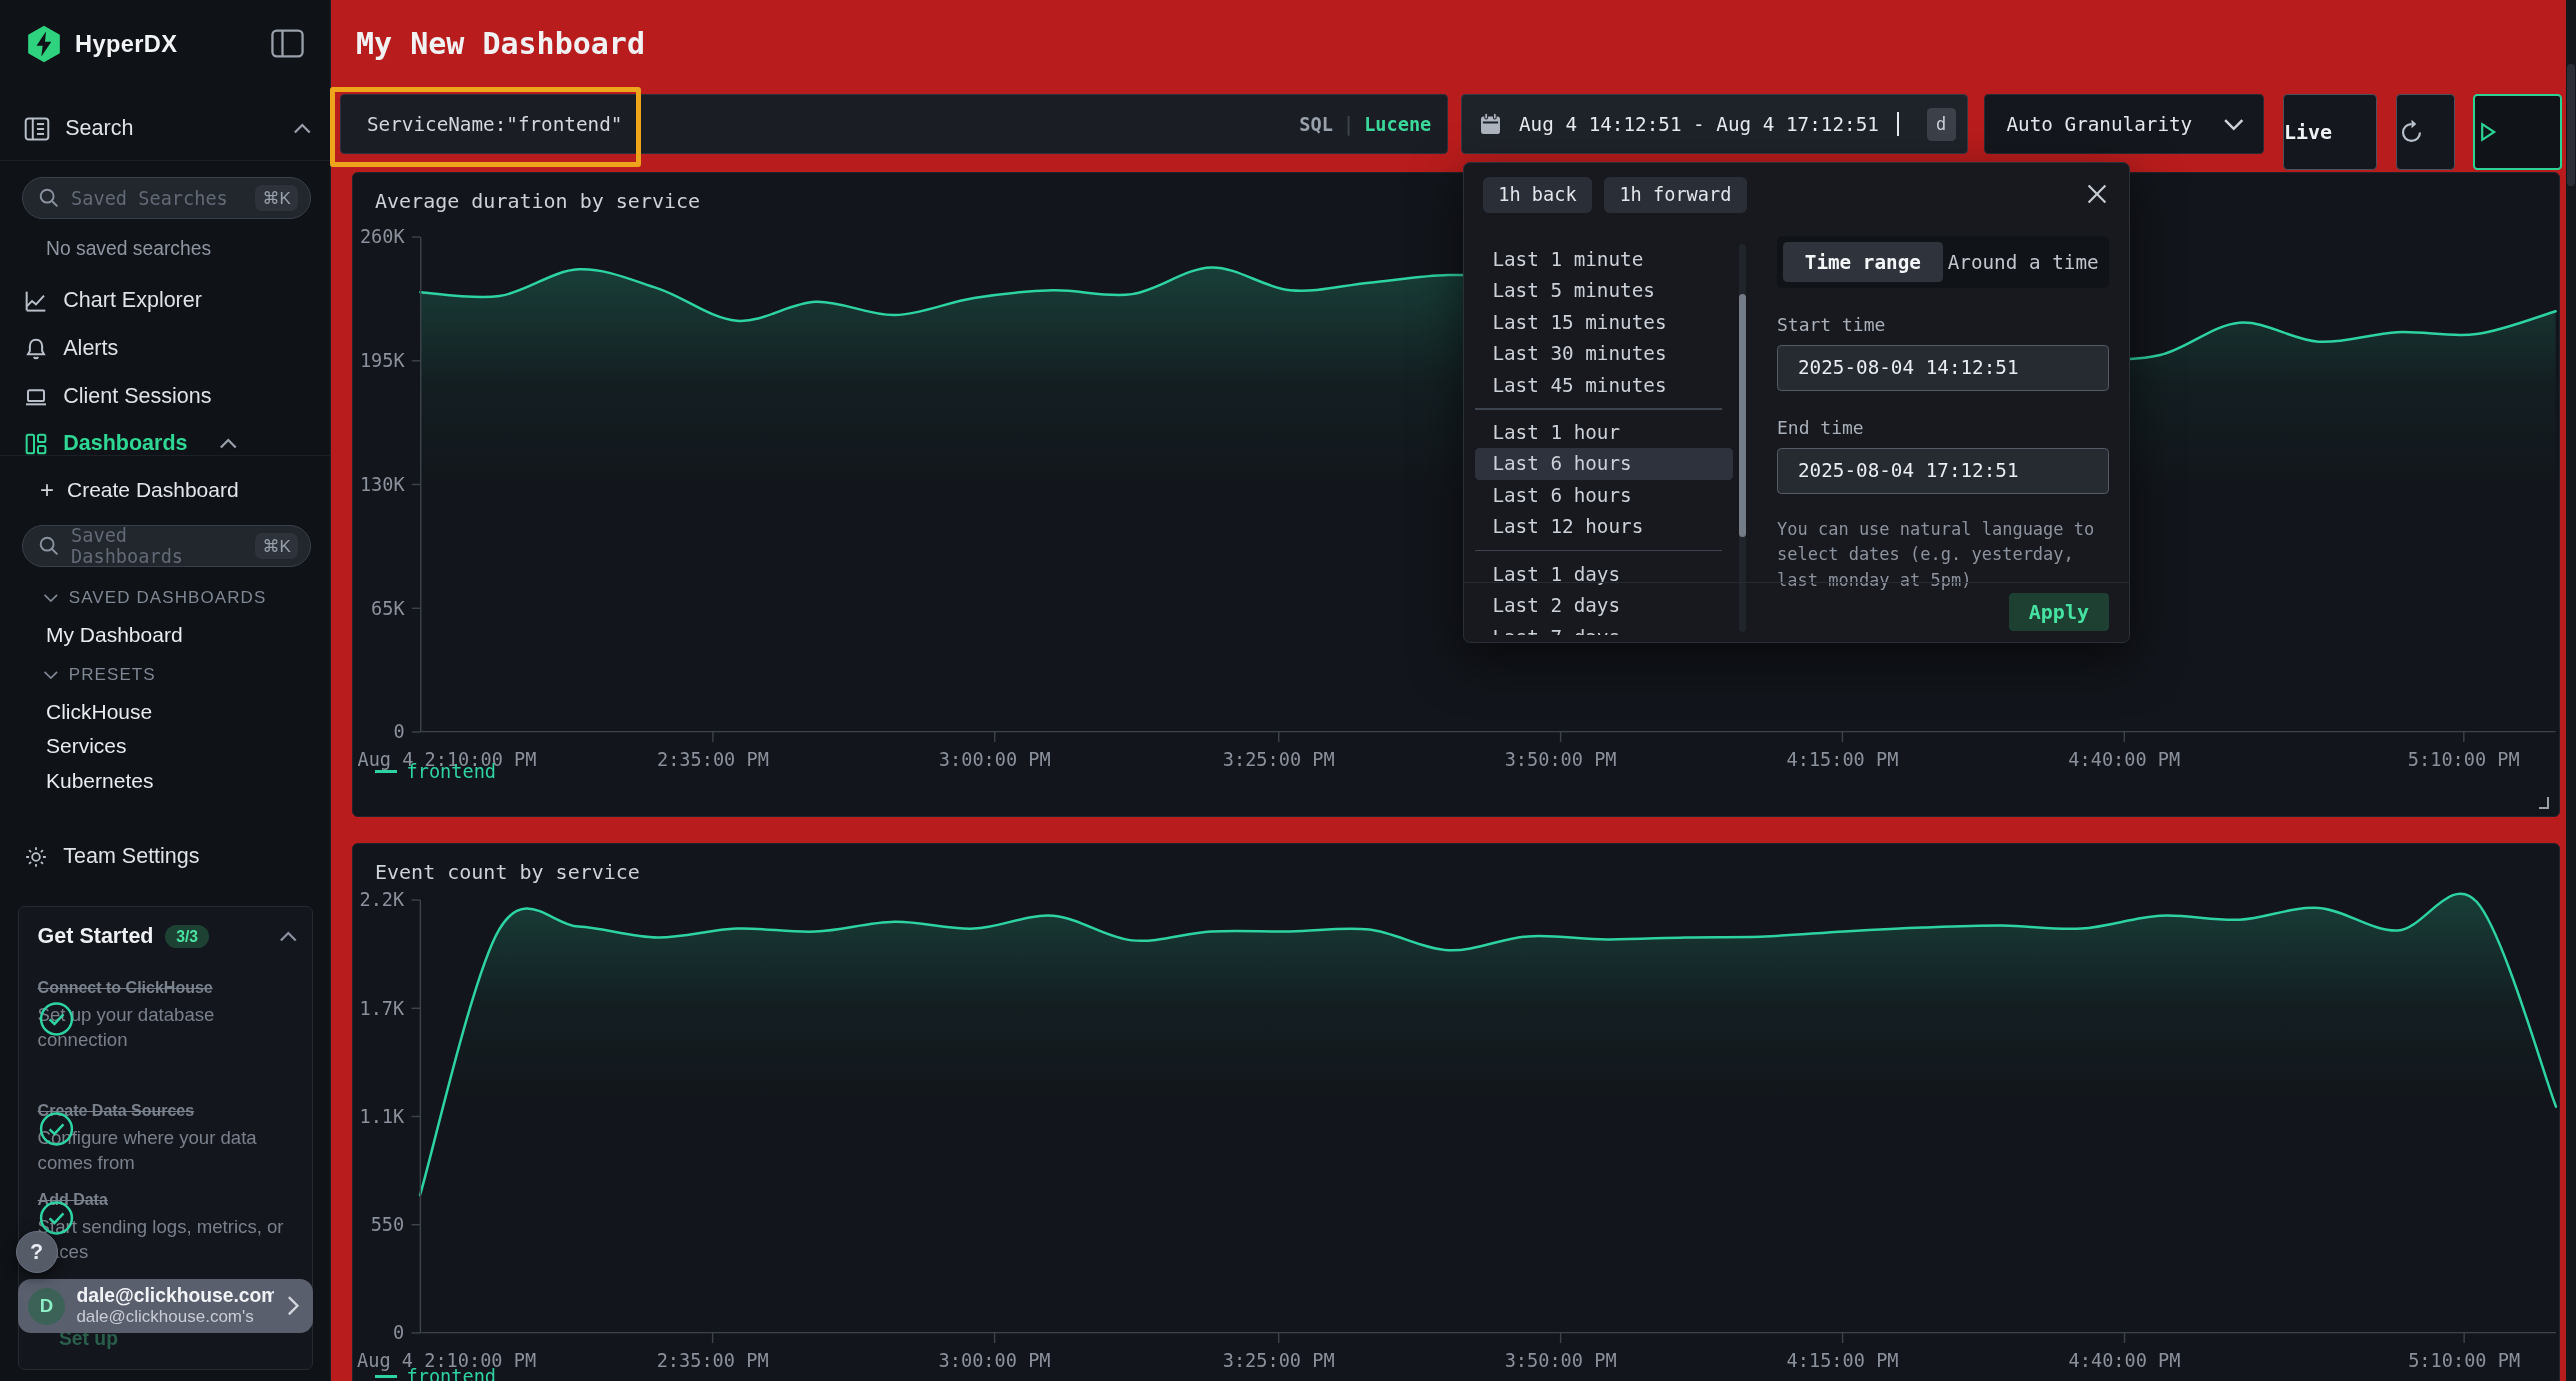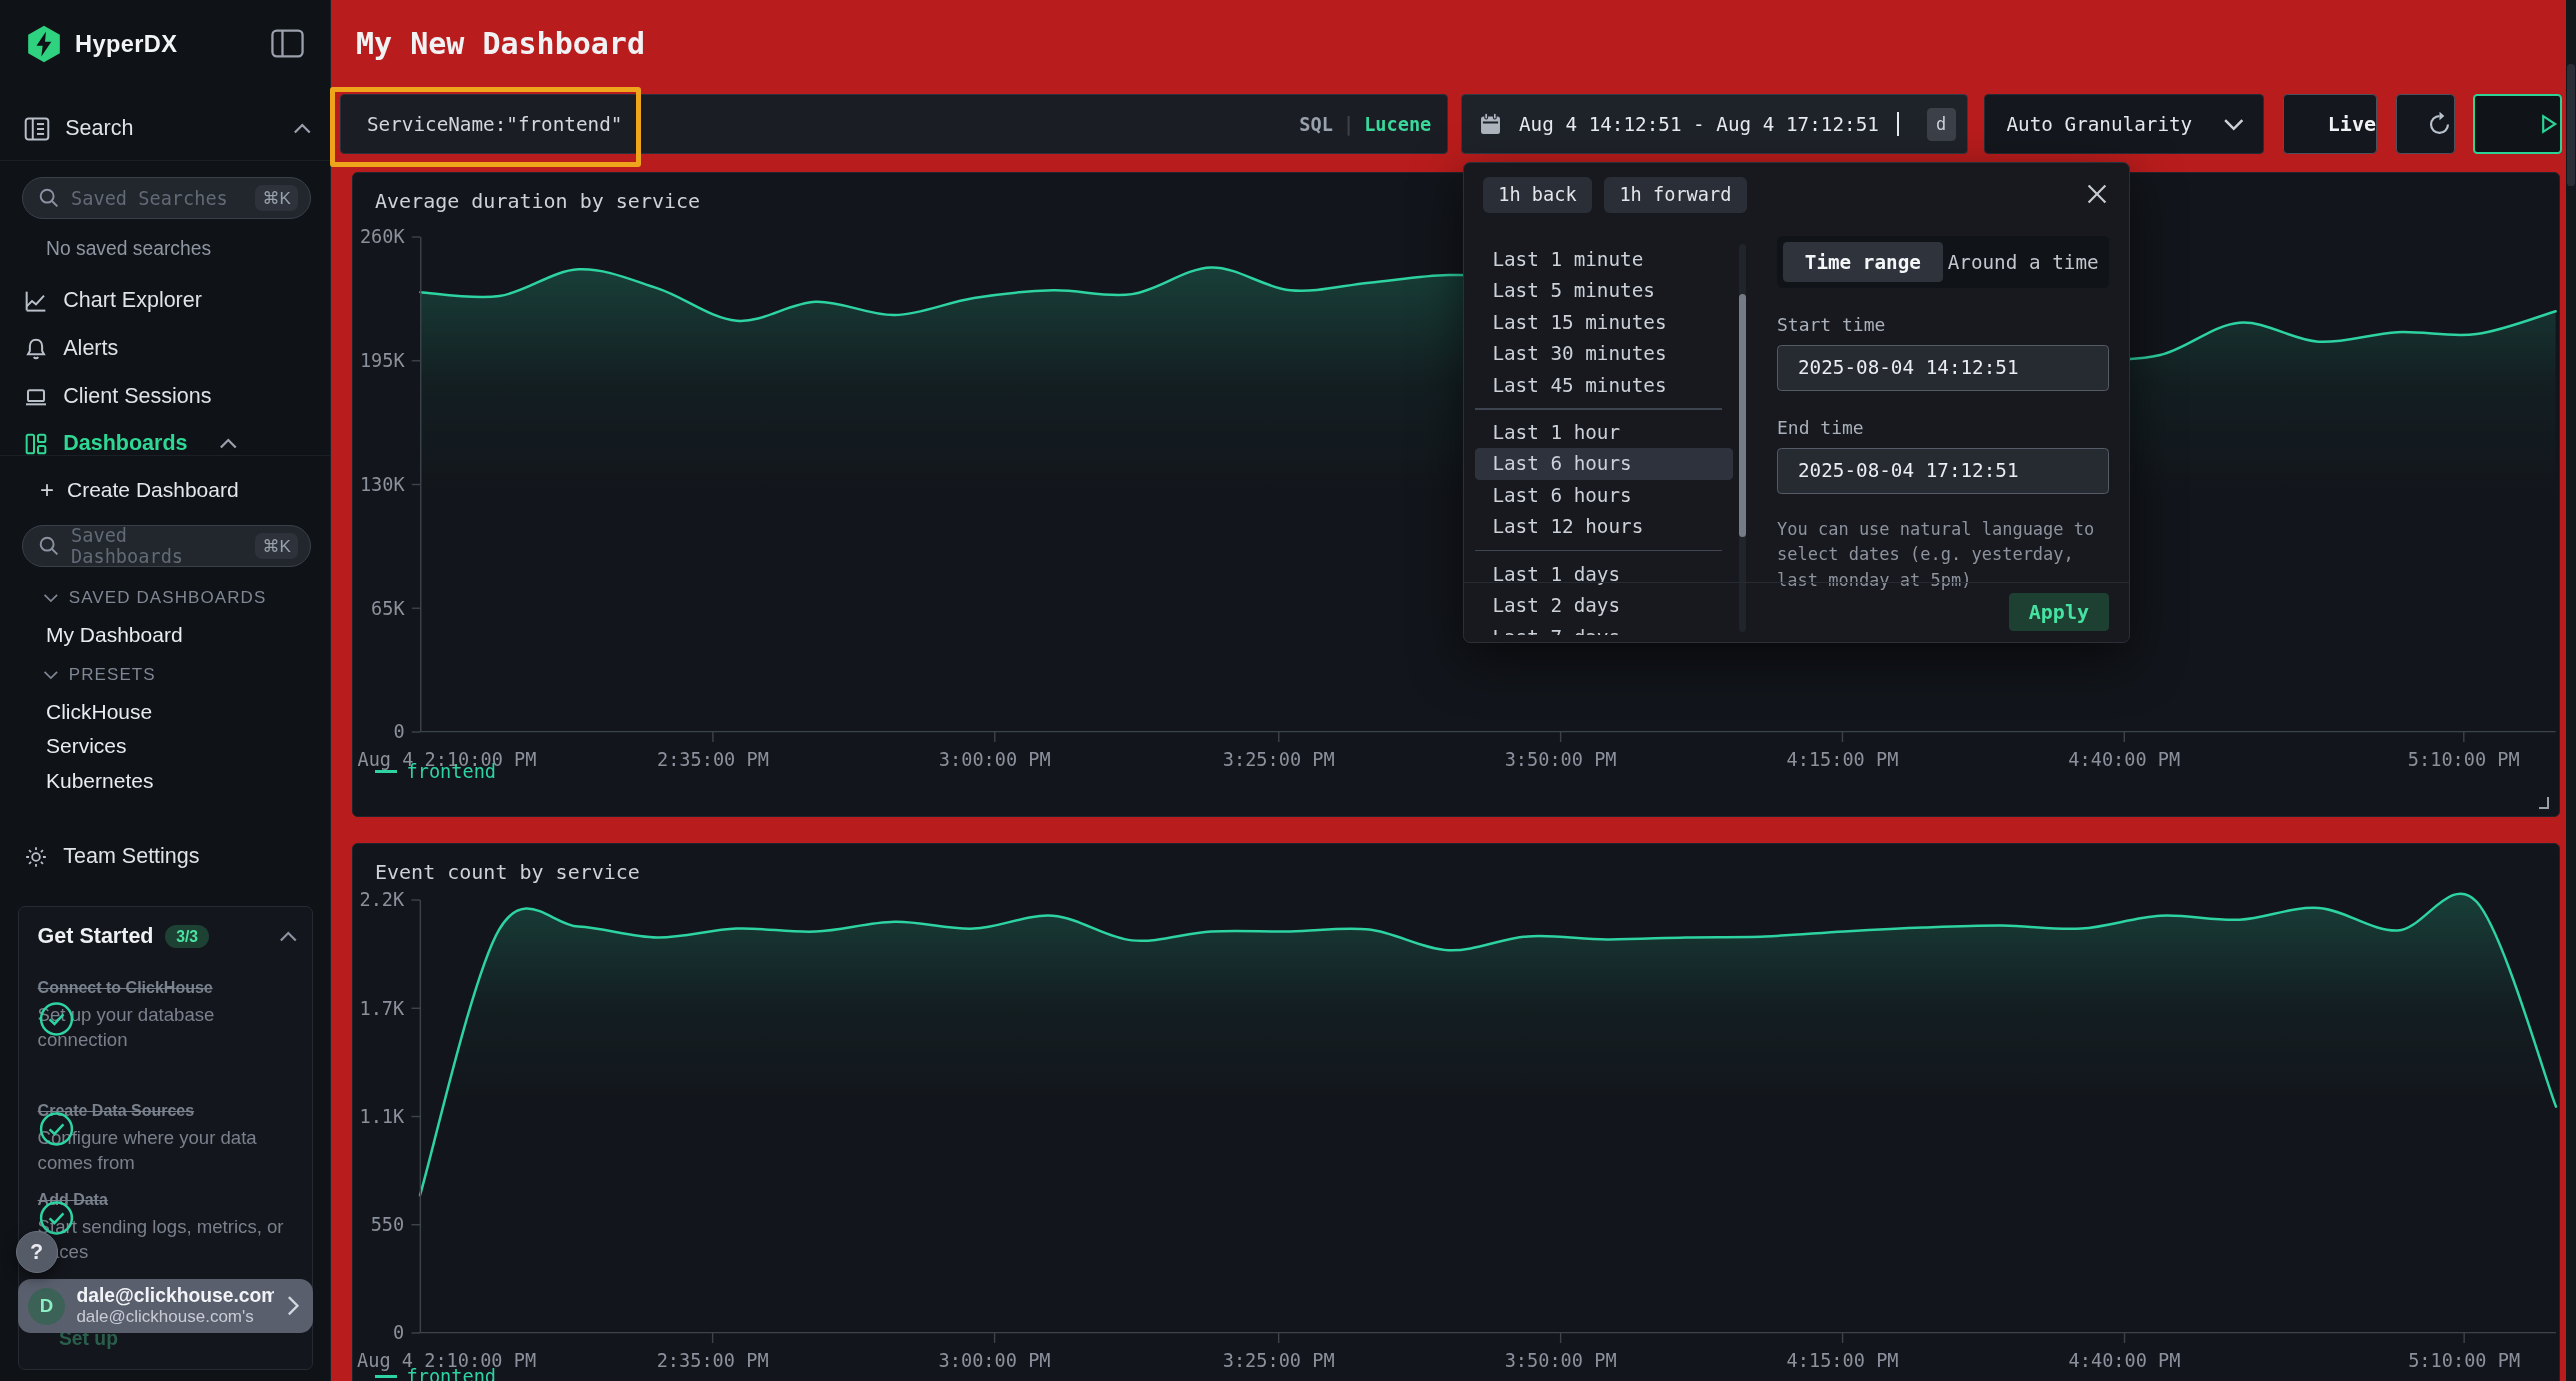--- a/index.html
+++ b/index.html
@@ -78,22 +78,22 @@
               background:#1e2229; border:1.4px solid #343a44; border-radius:4.3px;
               display:flex; align-items:center; padding:0 11.4px 0 17px; gap:17px; z-index:4; }
   .time-text { font-size:19.3px; color:#e7eaee; }
   .caret { display:inline-block; width:2.1px; height:24px; background:#e7eaee; vertical-align:middle; margin-left:1.4px; }
   .d-badge { margin-left:auto; background:#3b4049; border-radius:4.3px; width:29px; height:33px;
              display:flex; align-items:center; justify-content:center; font-size:17px; color:#ccd1d8; }
   .gran-box { position:absolute; left:1984px; top:94px; width:280px; height:60px;
               background:#14171d; border:1.4px solid #272c34; border-radius:4.3px;
               display:flex; align-items:center; padding:0 18.6px 0 21.5px; cursor:pointer; }
   .gran-label { font-size:19.3px; color:#e4e7eb; flex:1; }
-  .btn { position:absolute; top:94px; height:60px; background:#14171d; border:1.4px solid #4c525b;
-         border-radius:4.3px; display:flex; align-items:center; justify-content:flex-end; cursor:pointer; }
+  .btn { position:absolute; top:94px; height:76px; background:#14171d; border:1.4px solid #4c525b;
+         border-radius:4.3px; display:flex; align-items:center; justify-content:flex-start; cursor:pointer; }
   .live-btn { left:2283px; width:94px; font-size:20px; font-weight:bold; color:#eff1f4; }
   .refresh-btn { left:2396px; width:59px; }
   .play-btn { left:2473px; width:89px; border:2.1px solid #2bd394; background:#101418; }
 
   
   .panel { position:absolute; left:352px; width:2208px; height:645px; background:#12151b;
            border:1.4px solid #1f242c; border-radius:5.7px; }
   .panel-title { position:absolute; left:22px; top:15.7px; font-size:20px; color:#cdd2d9; }
   .plot { position:absolute; }
   .plot svg { overflow:visible; display:block; }

